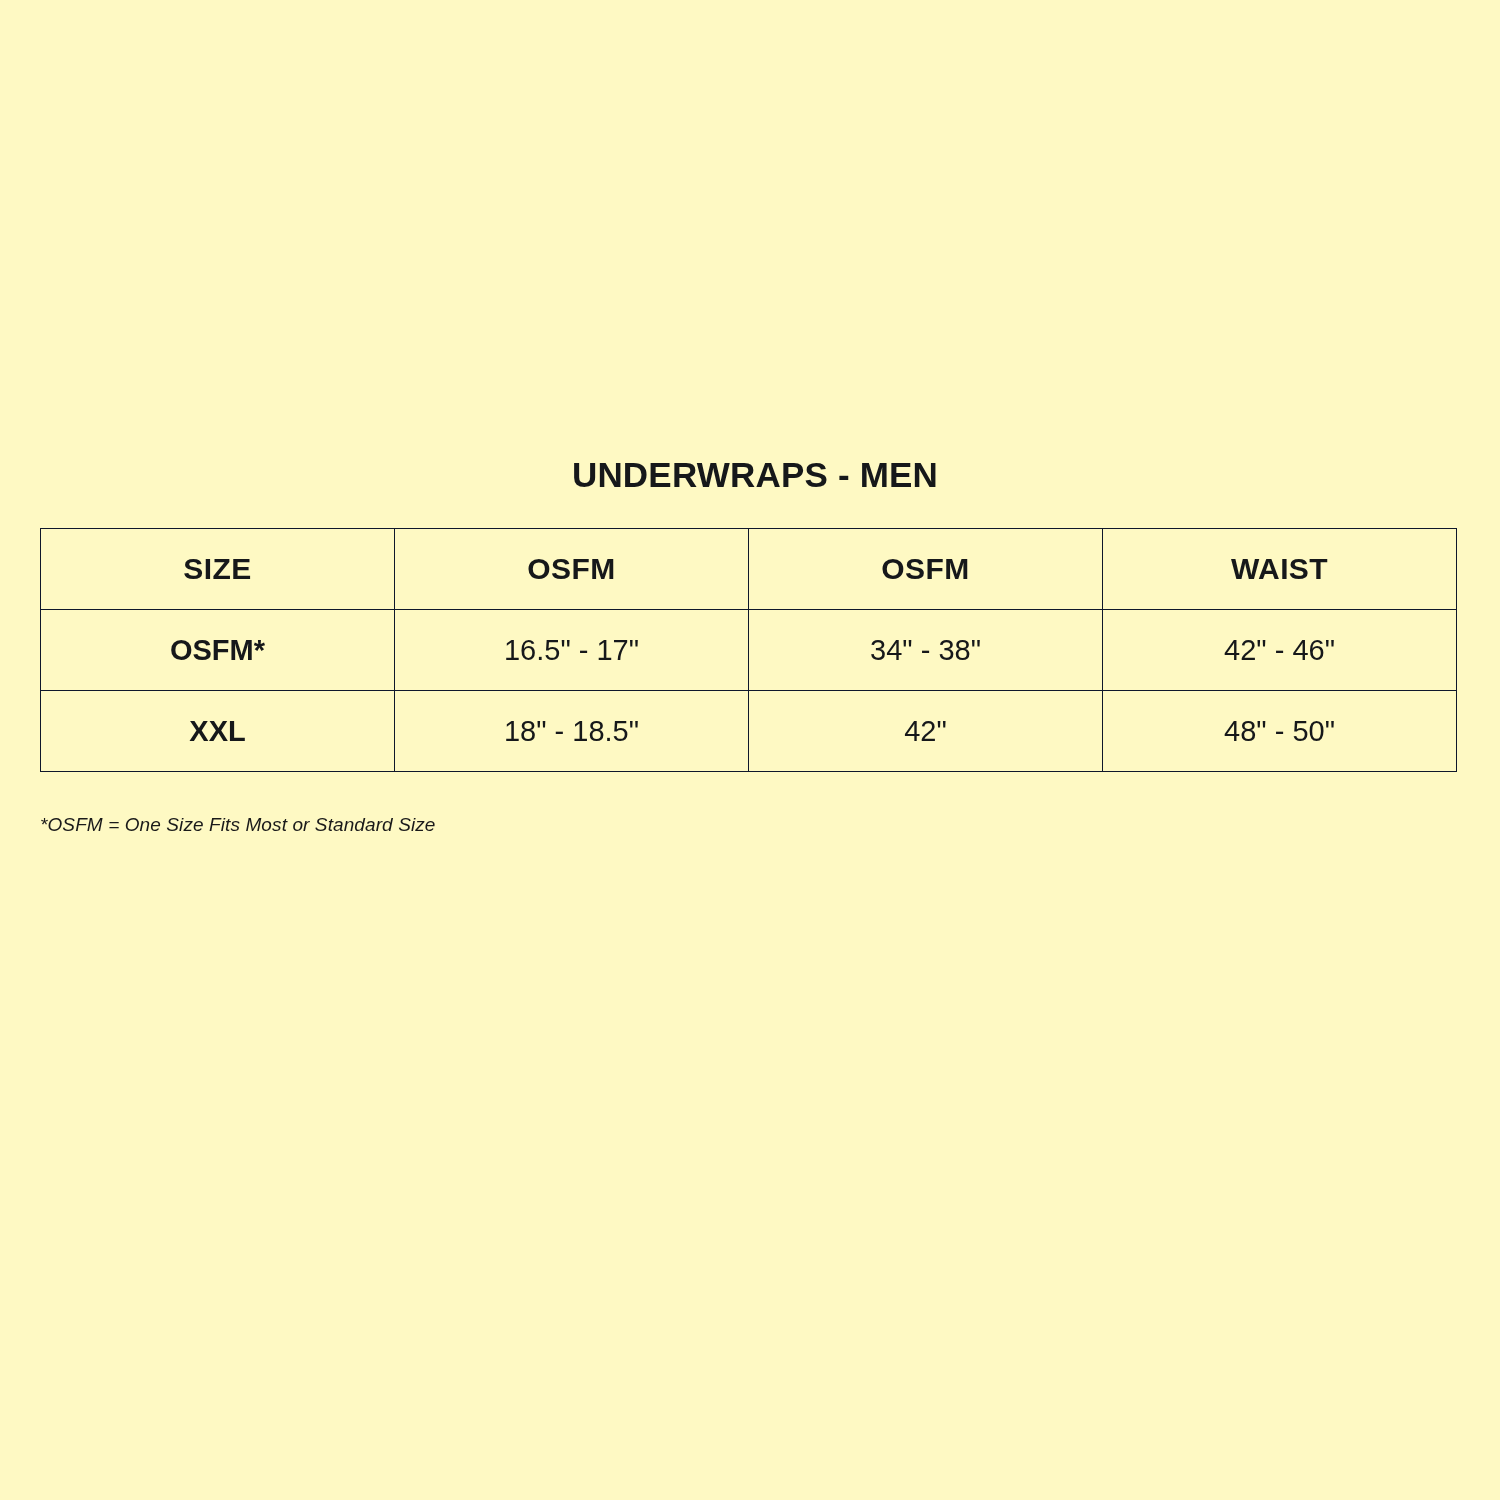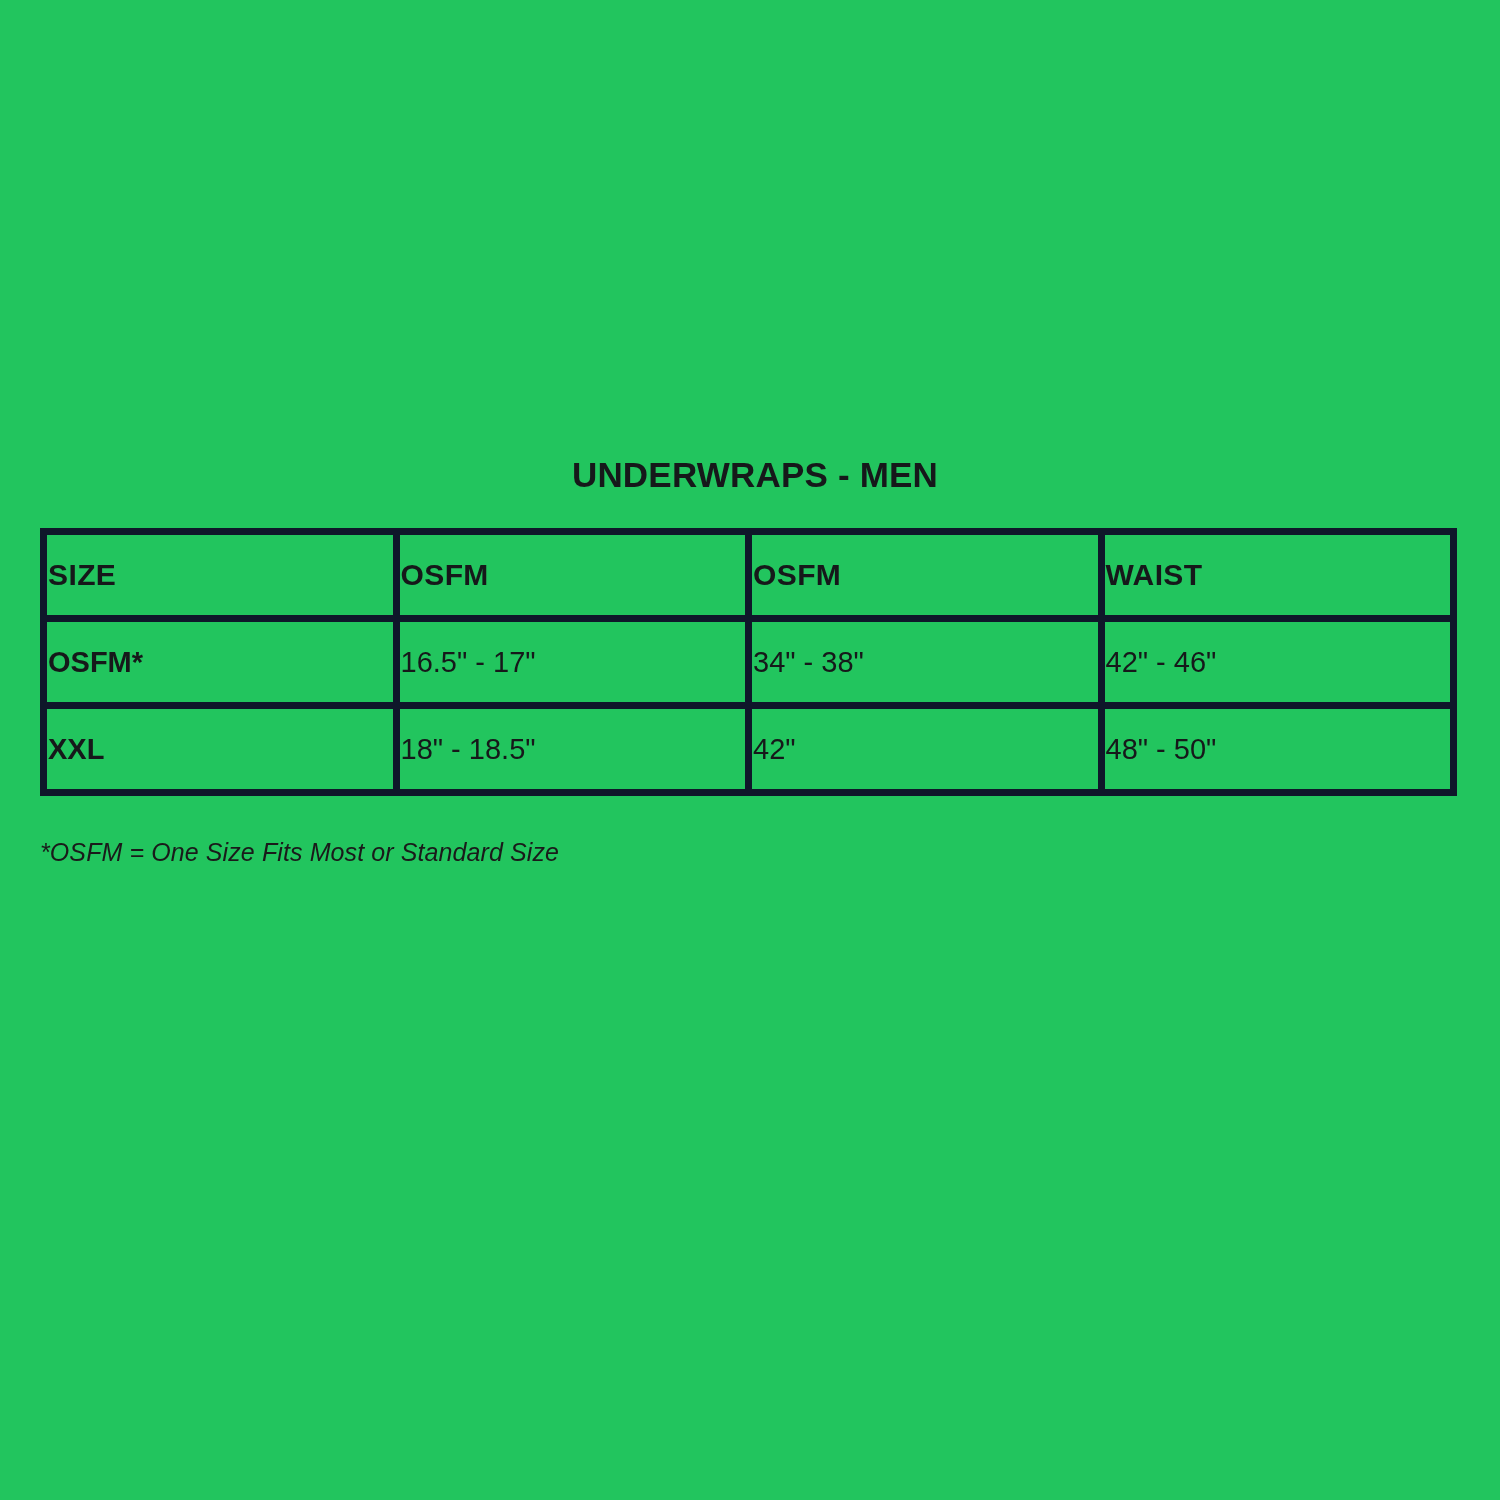--- a/index.html
+++ b/index.html
@@ -15,21 +15,21 @@
     position: relative;
     overflow: hidden;
   }
 
   .sheet {
     position: absolute;
     left: 0;
     top: 0;
     width: 1500px;
     height: 1500px;
-    background: #22c55e;
+    background: #fef9c3;
   }
 
   .content {
     position: absolute;
     left: 40px;
     top: 455px;
     width: 1420px;
   }
 
   .chart-title {
@@ -43,22 +43,22 @@
   }
 
   table.size-chart {
     border-collapse: collapse;
     width: 1417px;
     table-layout: fixed;
   }
 
   table.size-chart th,
   table.size-chart td {
-    border: 7px solid #0f172a;
-    text-align: left;
+    border: 1px solid #0f172a;
+    text-align: center;
     vertical-align: middle;
     color: #16181a;
   }
 
   table.size-chart th {
     height: 78px;
     font-size: 30px;
     font-weight: 600;
     letter-spacing: 0.4px;
   }
@@ -70,21 +70,21 @@
   }
 
   table.size-chart td.size-cell {
     font-weight: 600;
     font-size: 29px;
     margin-left: 28px;
   }
 
   .footnote {
     margin-top: 42px;
-    font-size: 25px;
+    font-size: 19px;
     font-style: italic;
     color: #1a1a1a;
     letter-spacing: 0.1px;
   }
 </style>
 </head>
 <body>
 
 <div class="sheet">
   <div class="content">

